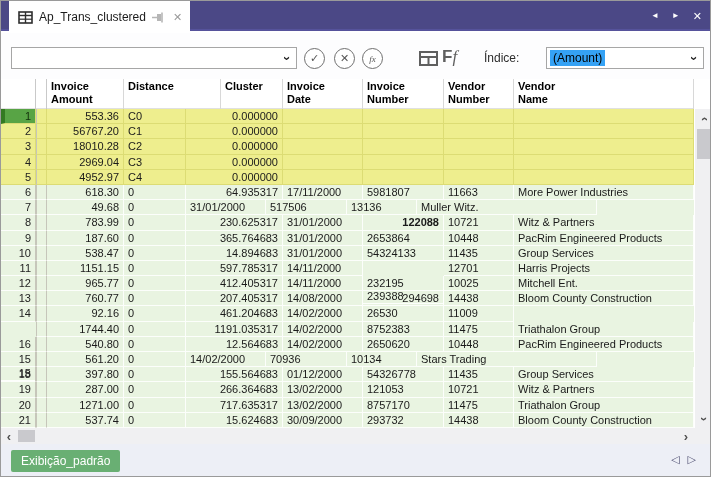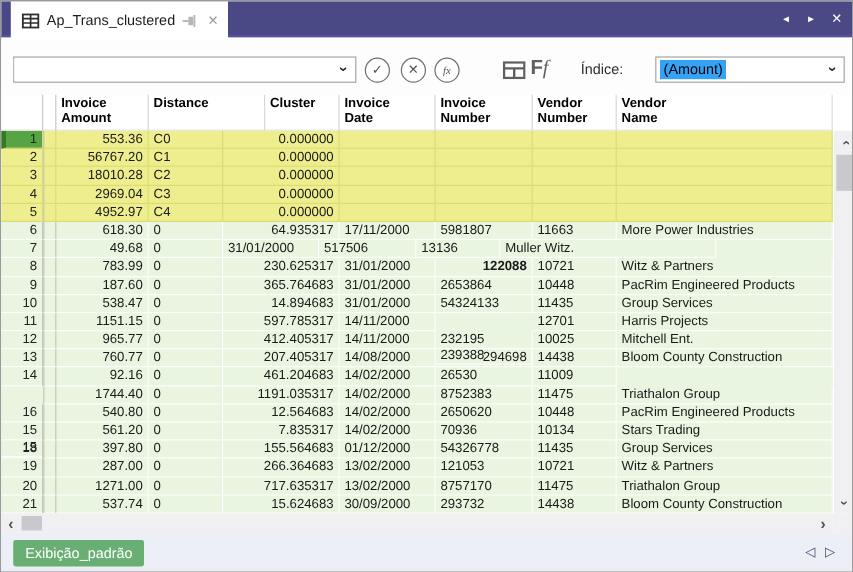--- a/index.html
+++ b/index.html
@@ -332,21 +332,20 @@
         <div class="cell" style="width: 80px; text-align: left;">14/02/2000</div>
         <div class="cell" style="width: 81px; text-align: left;">2650620</div>
         <div class="cell" style="width: 70px; text-align: left;">10448</div>
         <div class="cell" style="width: 180px; text-align: left;">PacRim Engineered Products</div>
       </div>
       <div class="grow">
         <div class="cell rownum" style="width: 35px;">15</div>
         <div class="cell gap" style="width: 11px;"></div>
         <div class="cell" style="width: 77px; text-align: right;">561.20</div>
         <div class="cell" style="width: 62px; text-align: left;">0</div>
-        <div class="cell" style="width: 97px; text-align: right;">7.835317</div>
         <div class="cell" style="width: 80px; text-align: left;">14/02/2000</div>
         <div class="cell" style="width: 81px; text-align: left;">70936</div>
         <div class="cell" style="width: 70px; text-align: left;">10134</div>
         <div class="cell" style="width: 180px; text-align: left;">Stars Trading</div>
       </div>
       <div class="grow">
         <div class="cell rownum" style="width: 35px;">18</div>
         <div class="cell gap" style="width: 11px;"></div>
         <div class="cell" style="width: 77px; text-align: right;">397.80</div>
         <div class="cell" style="width: 62px; text-align: left;">0</div>

